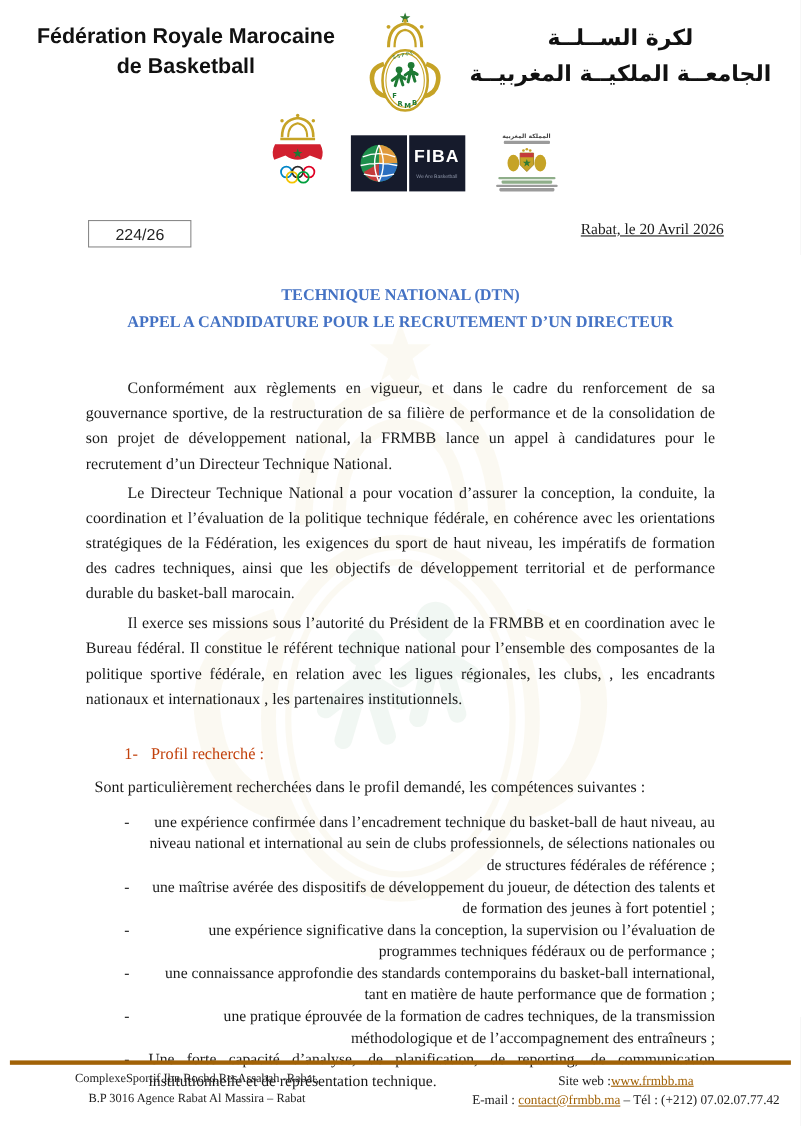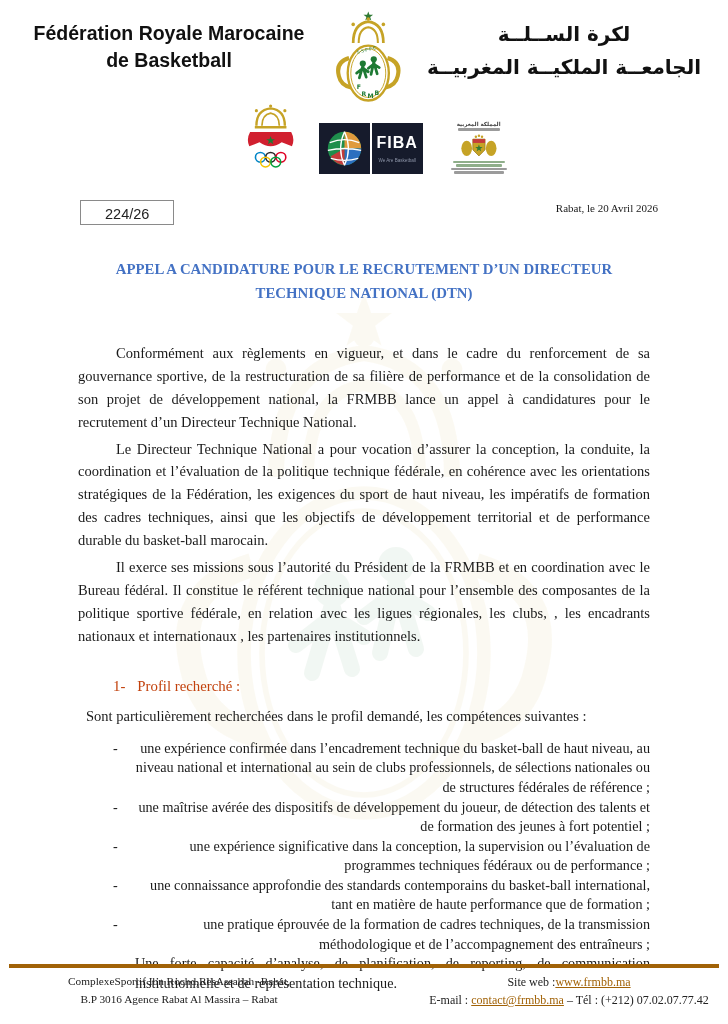--- a/index.html
+++ b/index.html
@@ -42,21 +42,21 @@
   .ministry-ar{font-family:"DejaVu Sans",sans-serif;font-size:5.5px;font-weight:bold;color:#444;white-space:nowrap;}
   .micro-bar{height:2.6px;background:#9b9b9b;border-radius:1px;}
   .micro-bar.g{background:#8fae8a;}
   .ministry svg{height:26px;margin:1px 0;}
   
   .meta-row{display:flex;justify-content:space-between;align-items:flex-start;padding:26px 70px 0 80px;}
   .ref-box{
     border:1.2px solid #8a8a8a;padding:5px 24px 2px;
     font-family:"Liberation Sans",sans-serif;font-size:14.5px;color:#222;
   }
-  .date-line{font-size:11px;padding-top:2px;}
+  .date-line{font-size:14px;padding-top:2px;text-decoration:underline;}
   
   .doc-title{
     margin-top:33px;text-align:center;
     color:#4472C4;font-weight:bold;font-size:14.8px;line-height:1.62;
     font-family:"Liberation Serif","DejaVu Serif",serif;
   }
   
   .content{padding:0 78px;position:relative;}
   .para{
     text-align:justify;font-size:14.5px;line-height:1.58;
@@ -201,22 +201,22 @@
       <div class="micro-bar" style="width:50px"></div>
     </div>
   </div>
 
   <div class="meta-row">
     <div class="ref-box">224/26</div>
     <div class="date-line">Rabat, le 20 Avril 2026</div>
   </div>
 
   <div class="doc-title">
+    <div>TECHNIQUE NATIONAL (DTN)</div>
     <div>APPEL A CANDIDATURE POUR LE RECRUTEMENT D’UN DIRECTEUR</div>
-    <div>TECHNIQUE NATIONAL (DTN)</div>
   </div>
 
   <div class="content">
     <p class="para first">Conformément aux règlements en vigueur, et dans le cadre du renforcement de sa gouvernance sportive, de la restructuration de sa filière de performance et de la consolidation de son projet de développement national, la FRMBB lance un appel à candidatures pour le recrutement d’un Directeur Technique National.</p>
     <p class="para">Le Directeur Technique National a pour vocation d’assurer la conception, la conduite, la coordination et l’évaluation de la politique technique fédérale, en cohérence avec les orientations stratégiques de la Fédération, les exigences du sport de haut niveau, les impératifs de formation des cadres techniques, ainsi que les objectifs de développement territorial et de performance durable du basket-ball marocain.</p>
     <p class="para">Il exerce ses missions sous l’autorité du Président de la FRMBB et en coordination avec le Bureau fédéral. Il constitue le référent technique national pour l’ensemble des composantes de la politique sportive fédérale, en relation avec les ligues régionales, les clubs, , les encadrants nationaux et  internationaux , les partenaires institutionnels.</p>
 
     <div class="section-heading">
       <span class="num">1-</span><span>Profil recherché :</span>
     </div>

